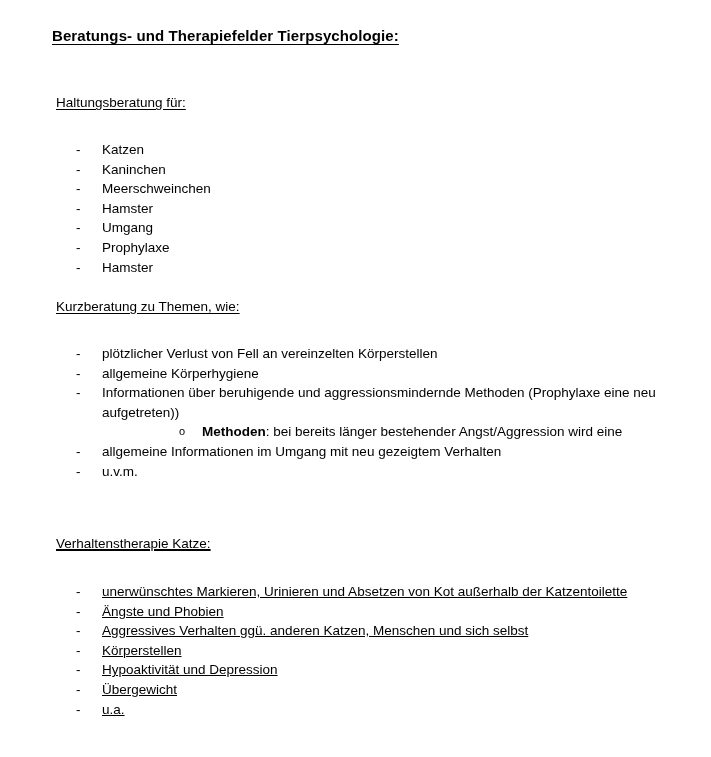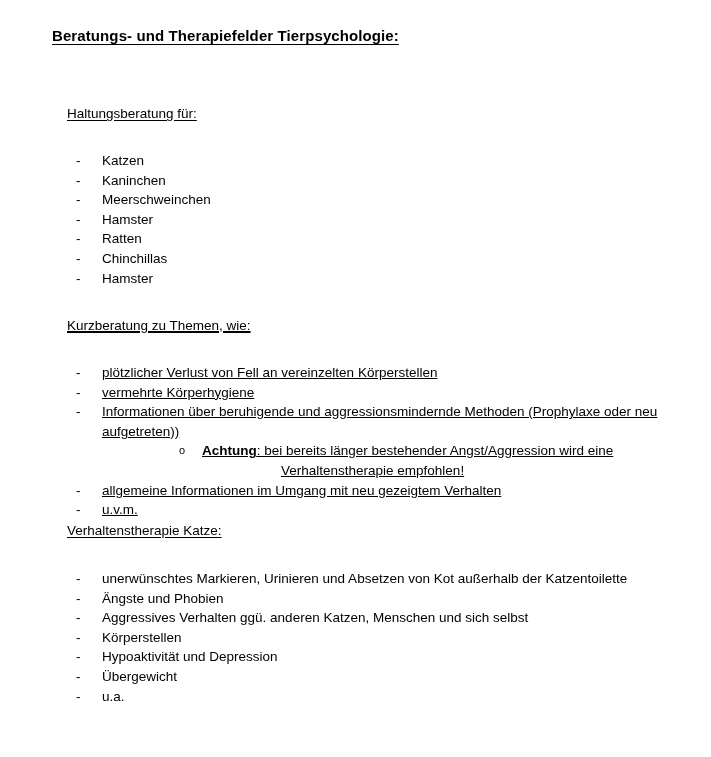--- a/index.html
+++ b/index.html
@@ -44,21 +44,21 @@
   .section {
     position: absolute;
     left: 52px;
   }
   .section-heading {
     font-size: 13.5px;
     line-height: 18px;
     text-decoration: underline;
     text-underline-offset: 2px;
     white-space: nowrap;
-    margin: 15px;
+    margin: 4px;
     font-weight: normal;
   }
 
   
   ul.dash-list {
     list-style: none;
     margin: 0;
     padding: 0;
   }
   ul.dash-list > li.dash-item {
@@ -104,24 +104,24 @@
     padding-left: 79px;
   }
   .bold {
     font-weight: bold;
   }
 
   
   #section-haltung   { top: 90px;  }
   #section-haltung .list-wrap   { margin-top: 28px; }
 
-  #section-kurz      { top: 302px; text-decoration: underline; }
+  #section-kurz      { top: 294px; }
   #section-kurz .list-wrap      { margin-top: 28px; }
 
-  #section-verhalten { top: 507px; }
+  #section-verhalten { top: 531px; text-decoration: underline; }
   #section-verhalten .list-wrap { margin-top: 29px; }
 
   .list-wrap { position: relative; }
 </style>
 </head>
 <body>
 
 <div class="page">
 
   <div class="doc-title">Beratungs- und Therapiefelder Tierpsychologie:</div>
@@ -141,54 +141,53 @@
         <li class="dash-item">
           <span class="bullet-dash">-</span>
           <span class="item-text">Meerschweinchen</span>
         </li>
         <li class="dash-item">
           <span class="bullet-dash">-</span>
           <span class="item-text">Hamster</span>
         </li>
         <li class="dash-item">
           <span class="bullet-dash">-</span>
-          <span class="item-text">Ratten</span>
-        </li>
-        <li class="dash-item">
-          <span class="bullet-dash">-</span>
-          <span class="item-text">Chinchillas</span>
+          <span class="item-text">Umgang</span>
+        </li>
+        <li class="dash-item">
+          <span class="bullet-dash">-</span>
+          <span class="item-text">Prophylaxe</span>
         </li>
         <li class="dash-item">
           <span class="bullet-dash">-</span>
           <span class="item-text">Hamster</span>
         </li>
       </ul>
     </div>
   </div>
 
   <div class="section" id="section-kurz">
     <div class="section-heading">Kurzberatung zu Themen, wie:</div>
     <div class="list-wrap">
       <ul class="dash-list">
         <li class="dash-item">
           <span class="bullet-dash">-</span>
           <span class="item-text">plötzlicher Verlust von Fell an vereinzelten Körperstellen</span>
         </li>
         <li class="dash-item">
           <span class="bullet-dash">-</span>
-          <span class="item-text">vermehrte Körperhygiene</span>
-        </li>
-        <li class="dash-item">
-          <span class="bullet-dash">-</span>
-          <span class="item-text">Informationen über beruhigende und aggressionsmindernde Methoden (Prophylaxe oder neu aufgetreten))</span>
+          <span class="item-text">allgemeine Körperhygiene</span>
+        </li>
+        <li class="dash-item">
+          <span class="bullet-dash">-</span>
+          <span class="item-text">Informationen über beruhigende und aggressionsmindernde Methoden (Prophylaxe eine neu aufgetreten))</span>
           <ul class="circle-list">
             <li class="circle-item">
               <span class="bullet-circle">o</span>
-              <span class="bold">Achtung</span><span>: bei bereits länger bestehender Angst/Aggression wird eine</span>
-              <span class="sub-cont-line">Verhaltenstherapie empfohlen!</span>
+              <span class="bold">Methoden</span><span>: bei bereits länger bestehender Angst/Aggression wird eine</span>
             </li>
           </ul>
         </li>
         <li class="dash-item">
           <span class="bullet-dash">-</span>
           <span class="item-text">allgemeine Informationen im Umgang mit neu gezeigtem Verhalten</span>
         </li>
         <li class="dash-item">
           <span class="bullet-dash">-</span>
           <span class="item-text">u.v.m.</span>

